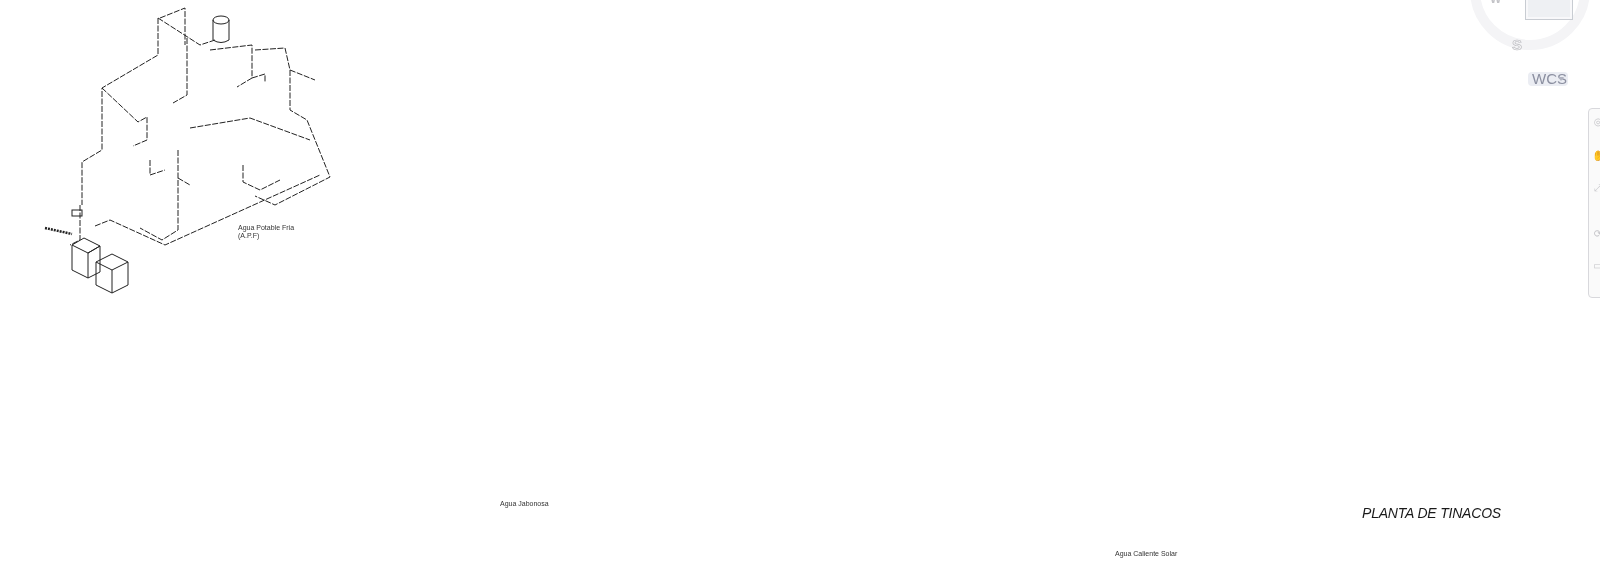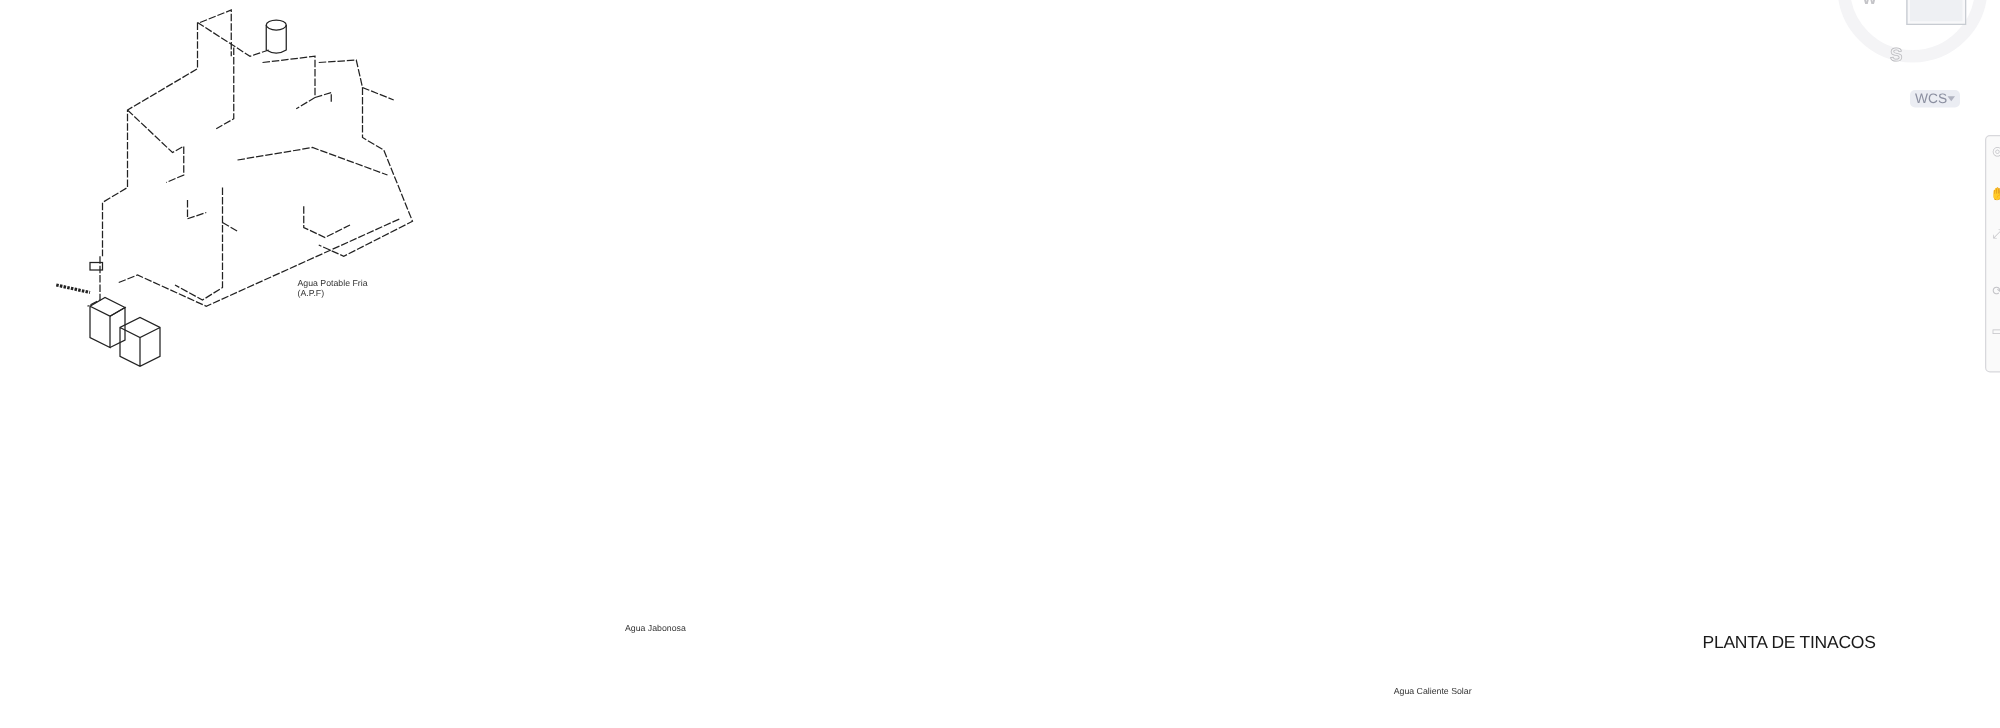--- a/index.html
+++ b/index.html
@@ -7,21 +7,21 @@
     #canvas { position: absolute; left: 0; top: 0; width: 1600px; height: 582px; }
     .lbl { position: absolute; color: #222; font-family: "Liberation Sans", sans-serif; white-space: nowrap; }
     .lbl.small { font-size: 7px; line-height: 8px; color: #333; }
     .lbl.big { font-size: 14px; color: #1a1a1a; letter-spacing: -0.2px; }
     
     #viewcube { position: absolute; left: 1470px; top: -70px; width: 130px; height: 130px; }
     #vc-ring { position: absolute; left: 0; top: 0; width: 120px; height: 120px; border-radius: 50%; border: 10px solid #f4f4f6; box-sizing: border-box; }
     #vc-face { position: absolute; left: 1525px; top: -10px; width: 46px; height: 28px; background: #eef0f3; border: 1px solid #c8ccd2; box-shadow: inset 0 0 0 2px #f8f8fa; }
     #vc-w { position: absolute; left: 1490px; top: -8px; font-size: 12px; color: #c4c4c8; font-weight: bold; }
     #vc-s { position: absolute; left: 1512px; top: 36px; font-size: 15px; color: #c6c6ca; font-weight: bold; -webkit-text-stroke: 0.6px #b8b8bc; color: #f3f3f5; }
-    #wcs-btn { position: absolute; left: 1528px; top: 72px; width: 40px; height: 14px; border-radius: 4px; background: #ebedf3; color: #8b8fa0; font-size: 11px; line-height: 14px; padding-left: 4px; box-sizing: border-box; }
+    #wcs-btn { position: absolute; left: 1528px; top: 72px; width: 40px; height: 14px; border-radius: 4px; background: #ebedf3; color: #8b8fa0; font-size: 15px; line-height: 14px; padding-left: 4px; box-sizing: border-box; }
     #wcs-btn .caret { position: absolute; right: 4px; top: 5px; width: 0; height: 0; border-left: 3px solid transparent; border-right: 3px solid transparent; border-top: 4px solid #b0b3c0; }
     
     #navbar { position: absolute; left: 1588px; top: 108px; width: 20px; height: 190px; border: 1px solid #d8d8dc; border-radius: 4px; background: #fafafa; box-sizing: border-box; }
     .nav-item { position: absolute; left: 3px; width: 12px; height: 14px; color: #c4c4c8; font-size: 10px; line-height: 14px; text-align: center; }
   </style>
 </head>
 <body>
 
 
 
@@ -239,21 +239,21 @@
     <circle cx="1366" cy="554" r="3"><circle cx="1447" cy="554" r="3">
     <circle cx="1319" cy="378" r="3"><circle cx="1319" cy="411" r="3">
     <circle cx="1549" cy="378" r="3"><circle cx="1549" cy="411" r="3">
   </circle></circle></circle></circle></circle></circle></circle></circle></g>
 
 
 <div class="lbl small" style="left:238px; top:224px;">Agua Potable Fria</div>
 <div class="lbl small" style="left:238px; top:232px;">(A.P.F)</div>
 <div class="lbl small" style="left:500px; top:500px;">Agua Jabonosa</div>
 <div class="lbl small" style="left:1115px; top:550px;">Agua  Caliente Solar</div>
-<div class="lbl big" style="left:1362px; top:505px;">PLANTA DE TINACOS</div>
+<div class="lbl big" style="left:1362px; top:505px;font-style:italic;">PLANTA DE TINACOS</div>
 
 
 <div id="viewcube">
     <div id="vc-ring"></div>
   </div>
 <div id="vc-face"></div>
 <div id="vc-w">W</div>
 <div id="vc-s">S</div>
 <div id="wcs-btn"><span>WCS</span><span class="caret"></span></div>
 

